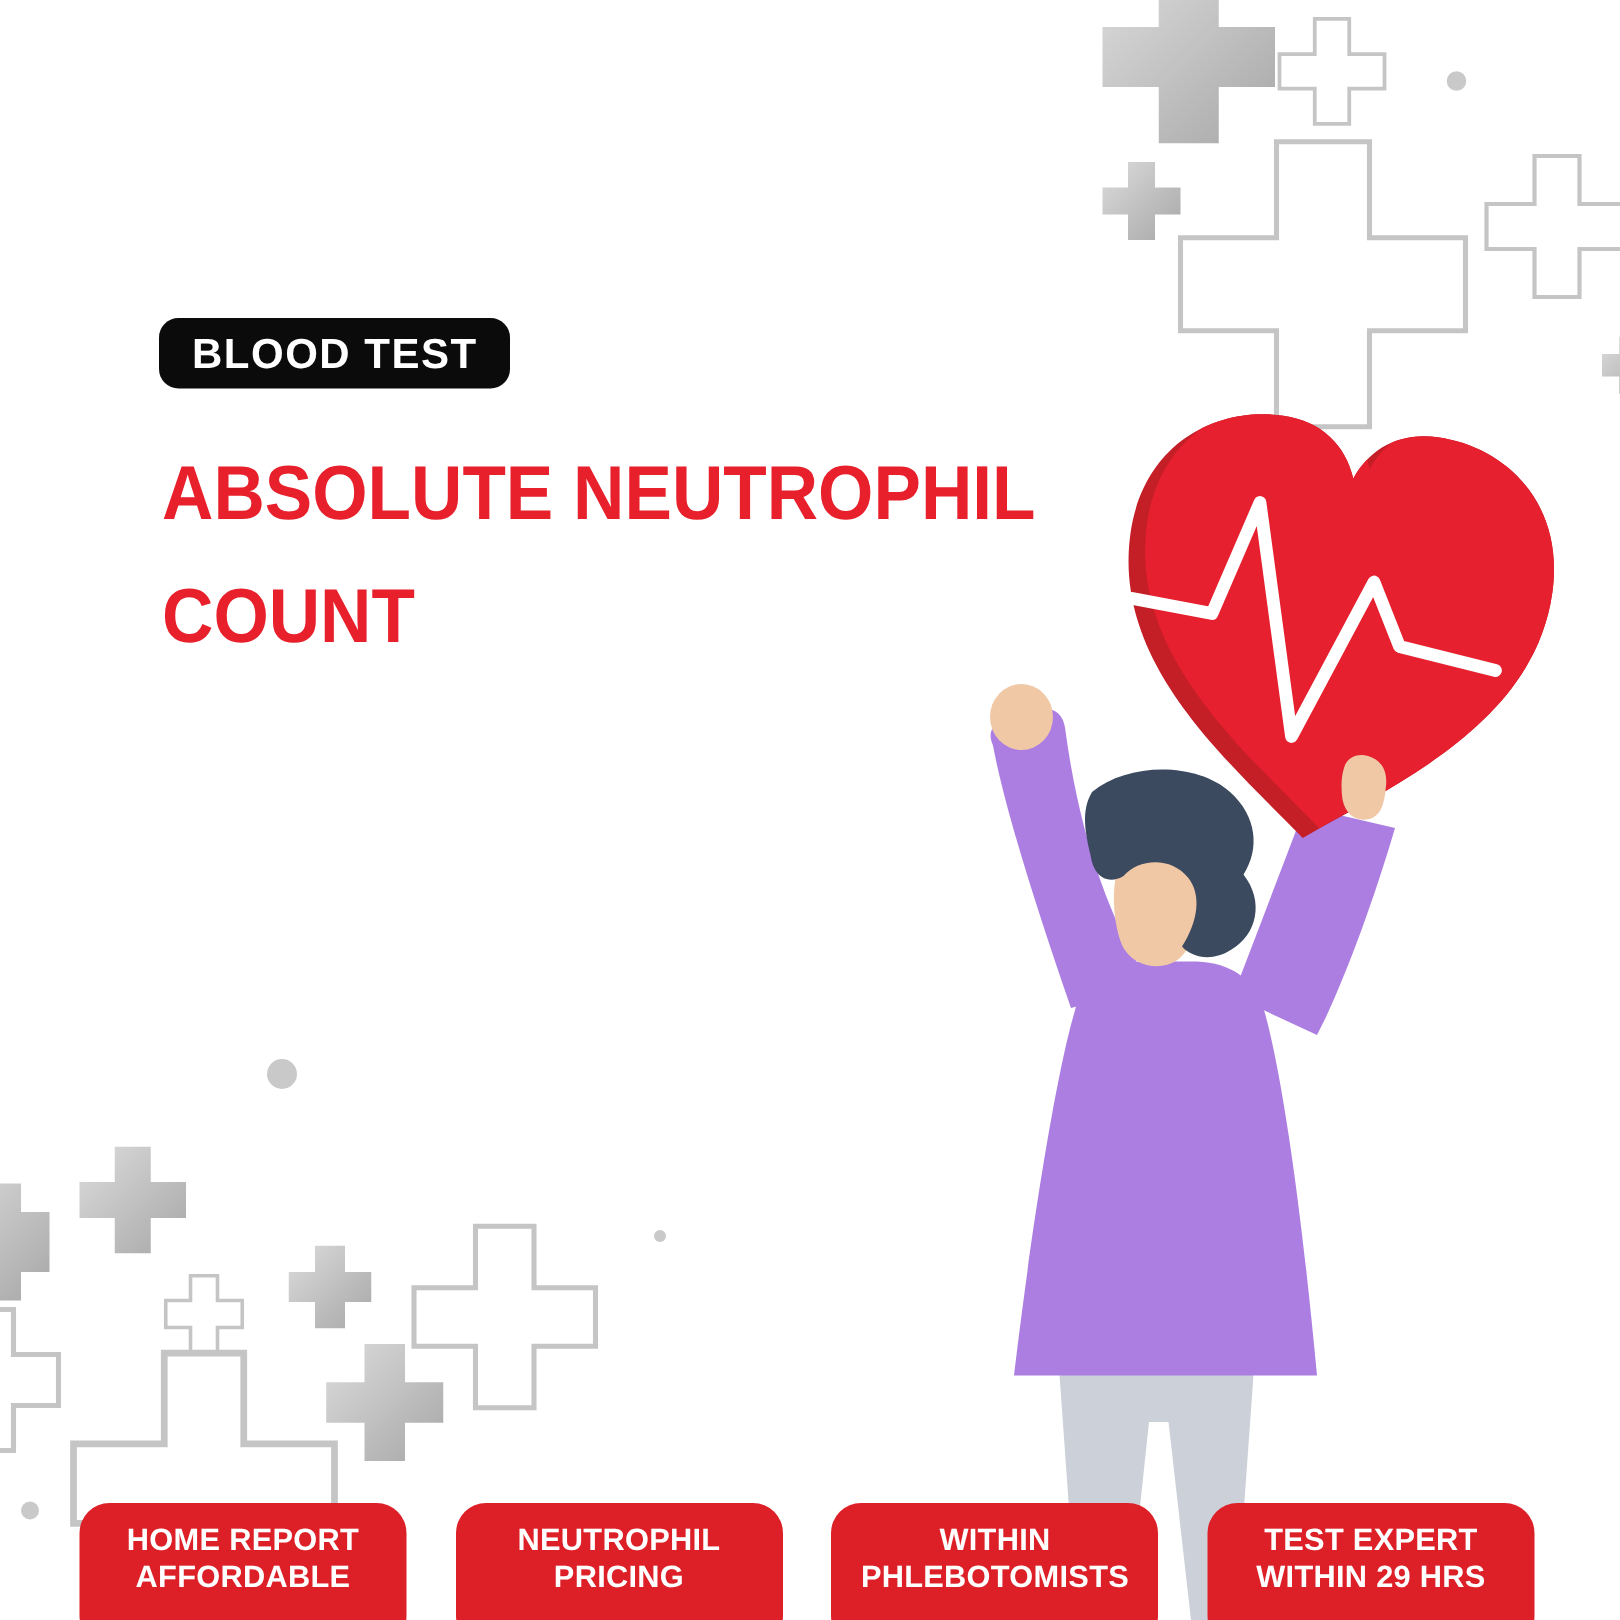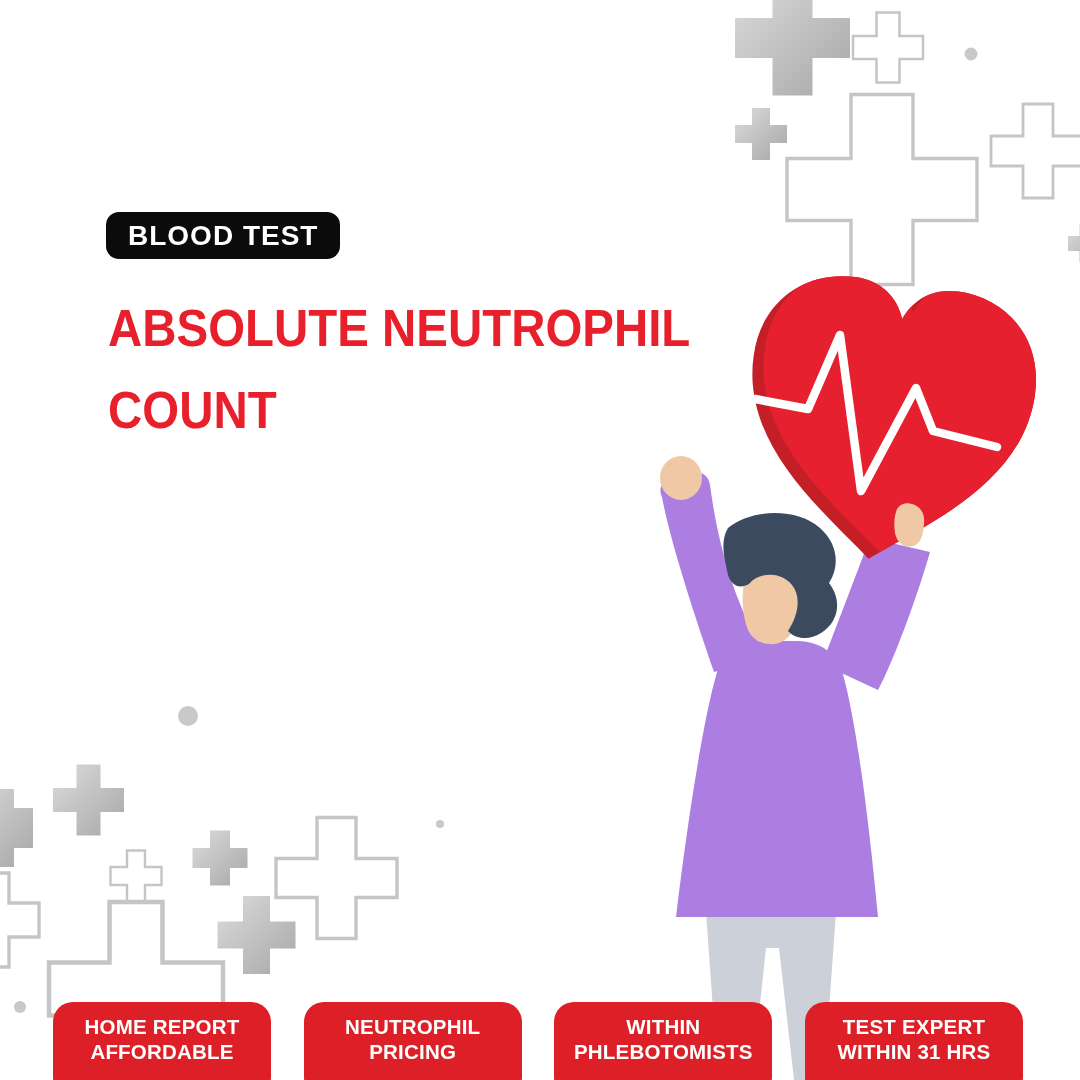--- a/index.html
+++ b/index.html
@@ -114,16 +114,16 @@
   <div class="blood-badge">
     <span>BLOOD TEST</span>
   </div>
 
   <h1 class="title"><span>ABSOLUTE NEUTROPHIL</span><br><span>COUNT</span></h1>
 
   <div class="features">
     <div class="feature"><span>HOME REPORT</span><br><span>AFFORDABLE</span></div>
     <div class="feature"><span>NEUTROPHIL</span><br><span>PRICING</span></div>
     <div class="feature"><span>WITHIN</span><br><span>PHLEBOTOMISTS</span></div>
-    <div class="feature"><span>TEST EXPERT</span><br><span>WITHIN 31 HRS</span></div>
+    <div class="feature"><span>TEST EXPERT</span><br><span>WITHIN 29 HRS</span></div>
   </div>
 
 </div>
 
 </body></html>

